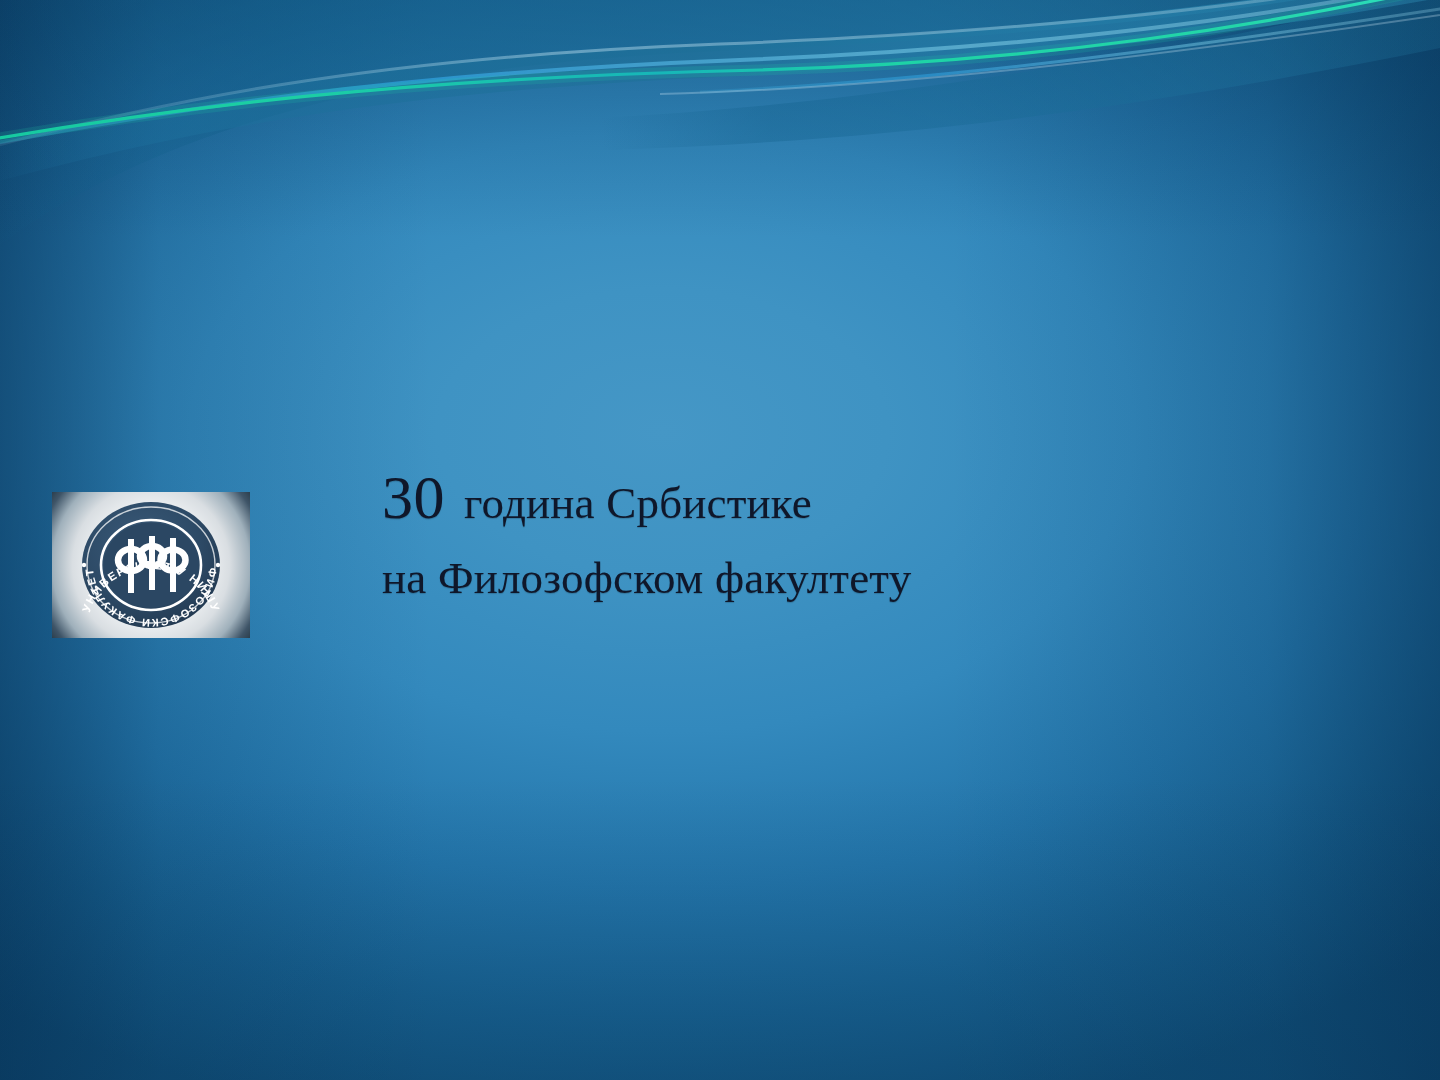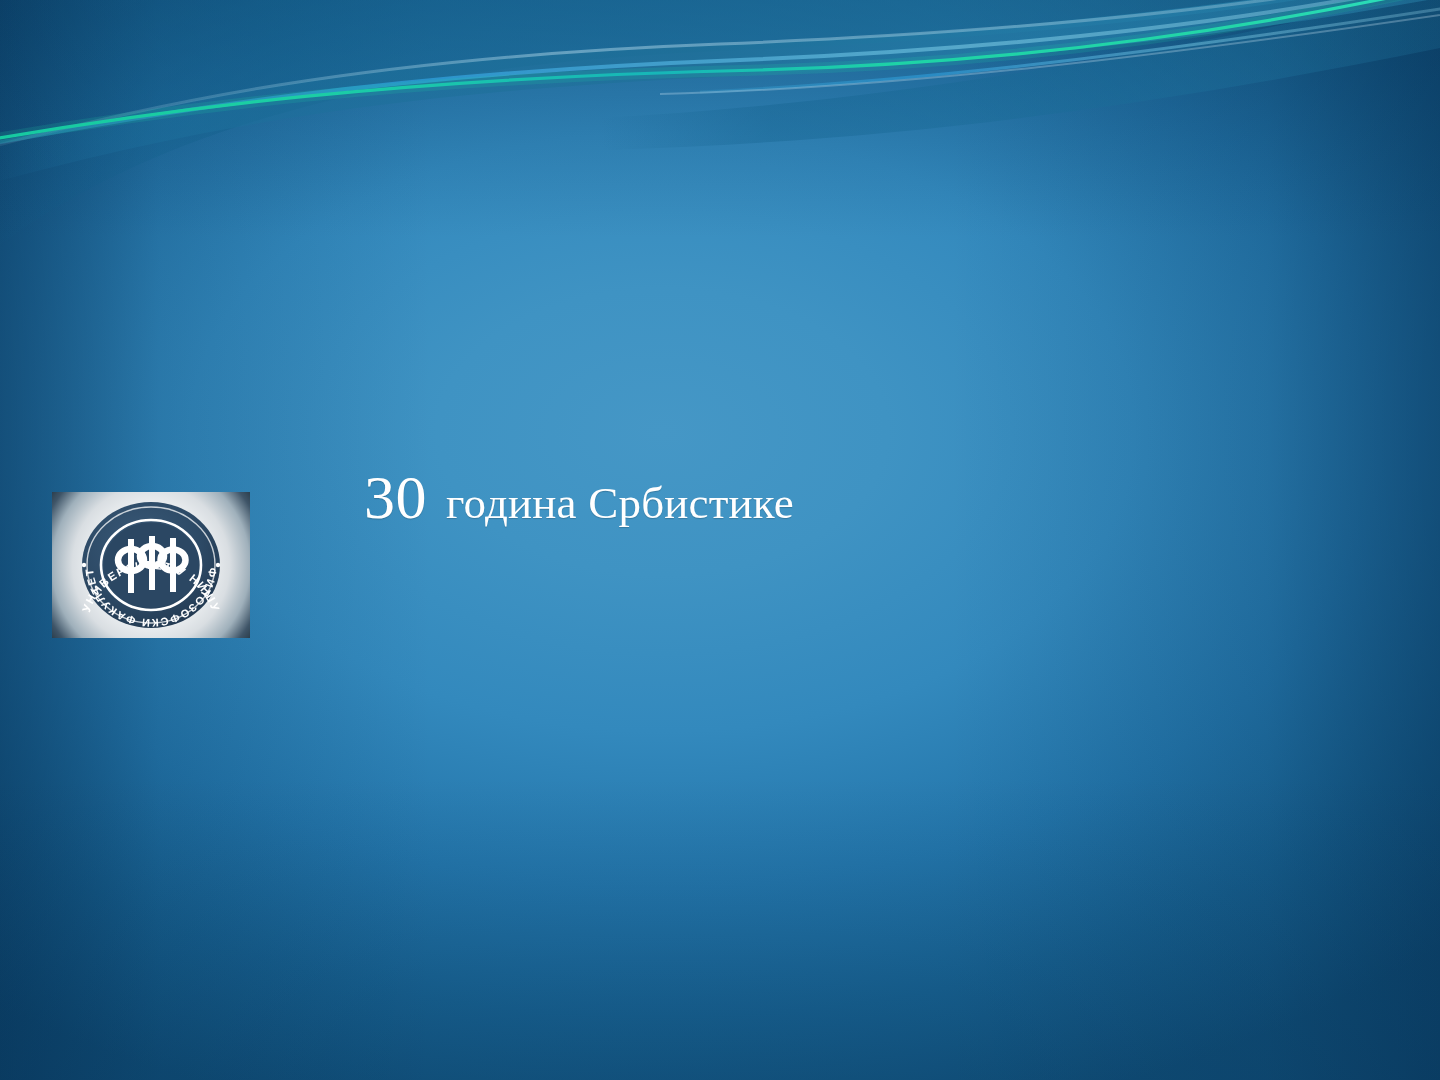--- a/index.html
+++ b/index.html
@@ -83,24 +83,24 @@
         #22333f 100%);
   }
   .logo-svg {
     position: absolute;
     inset: 0;
   }
 
   
   .title-block {
     position: absolute;
-    left: 364px;
+    left: 382px;
     top: 466px;
     width: 700px;
-    color: #ffffff;
+    color: #0f172a;
     text-shadow: 0 1px 1px rgba(0,0,0,0.18);
   }
   .tline {
     white-space: nowrap;
     line-height: 1.0;
     font-size: 45px;
     letter-spacing: 0.2px;
   }
   .tline.l1 { margin-bottom: 28px; }
   .tline.l2 { margin-bottom: 26px; }
@@ -213,15 +213,16 @@
         <line x1="100" y1="44" x2="100" y2="98" stroke-width="6"></line>
 
         <ellipse cx="121" cy="68" rx="12.5" ry="10.5"></ellipse>
         <line x1="121" y1="46" x2="121" y2="100" stroke-width="6"></line>
       </g>
     </svg>
   </div>
 
   <div class="title-block">
     <div class="tline l1"><span class="big30">30</span><span class="gap"></span><span>година Србистике</span></div>
+    <div class="tline l2">на Филозофском факултету</div>
   </div>
 
 </div>
 
 </body></html>

